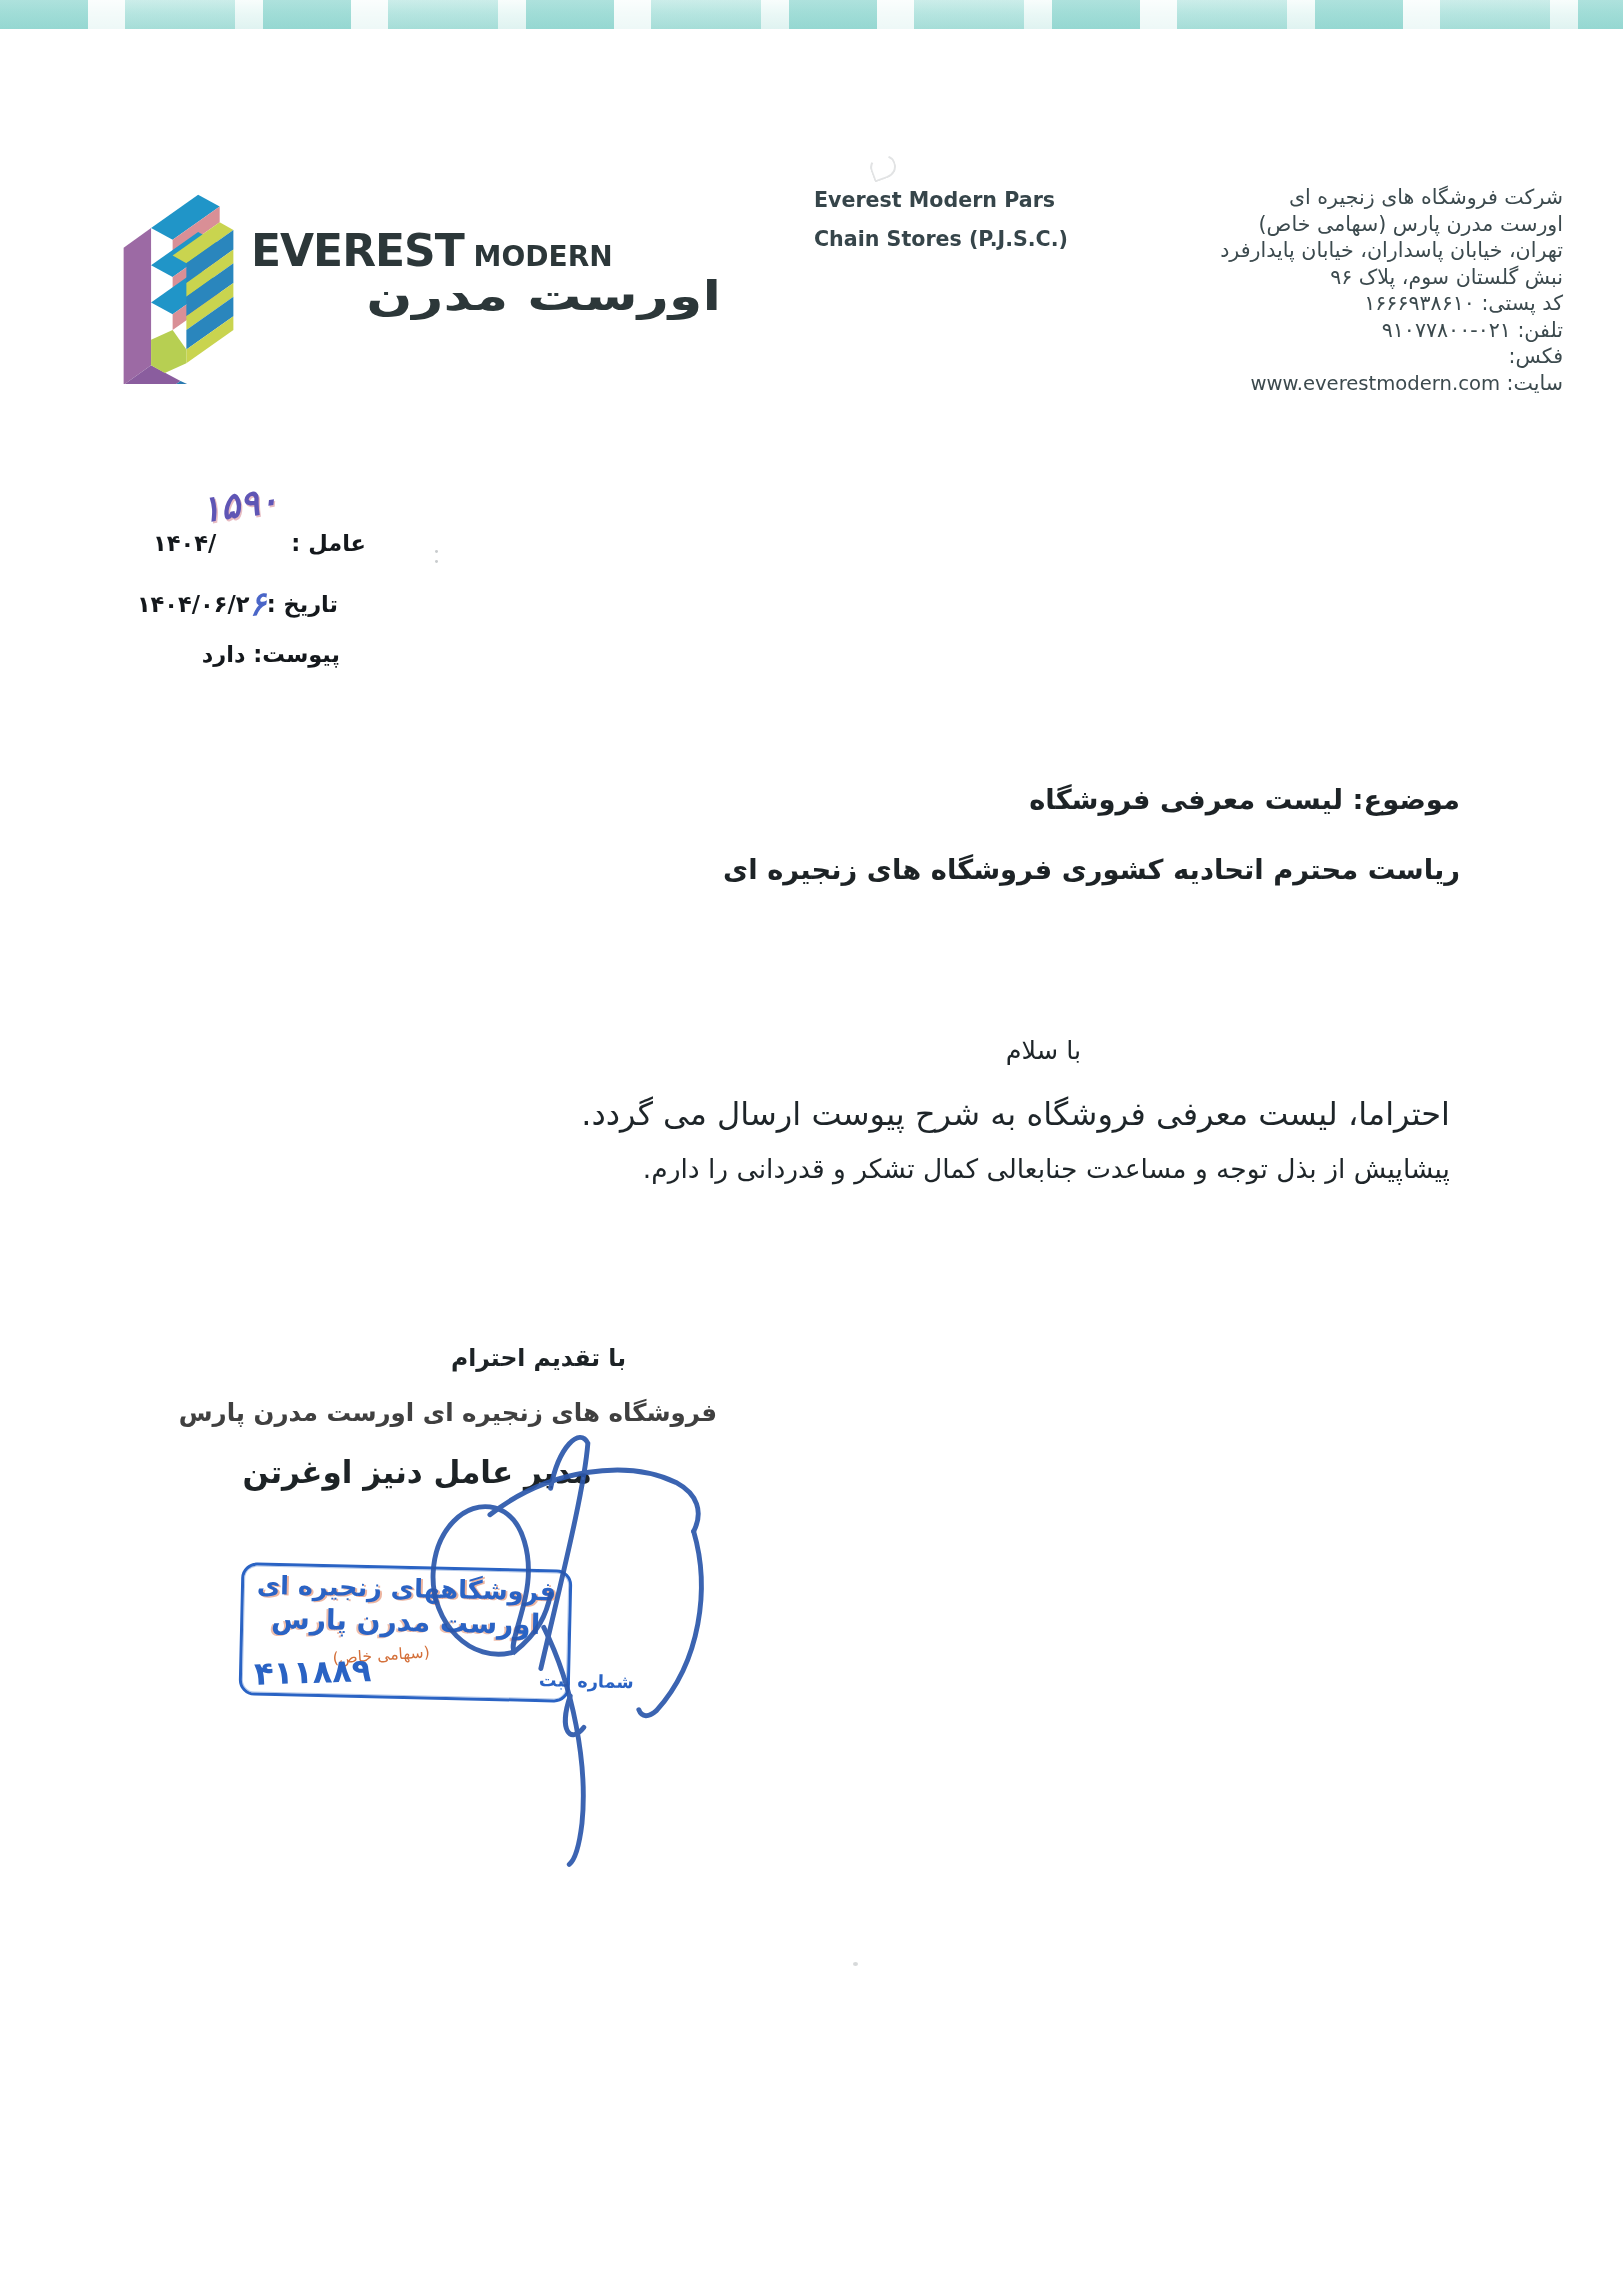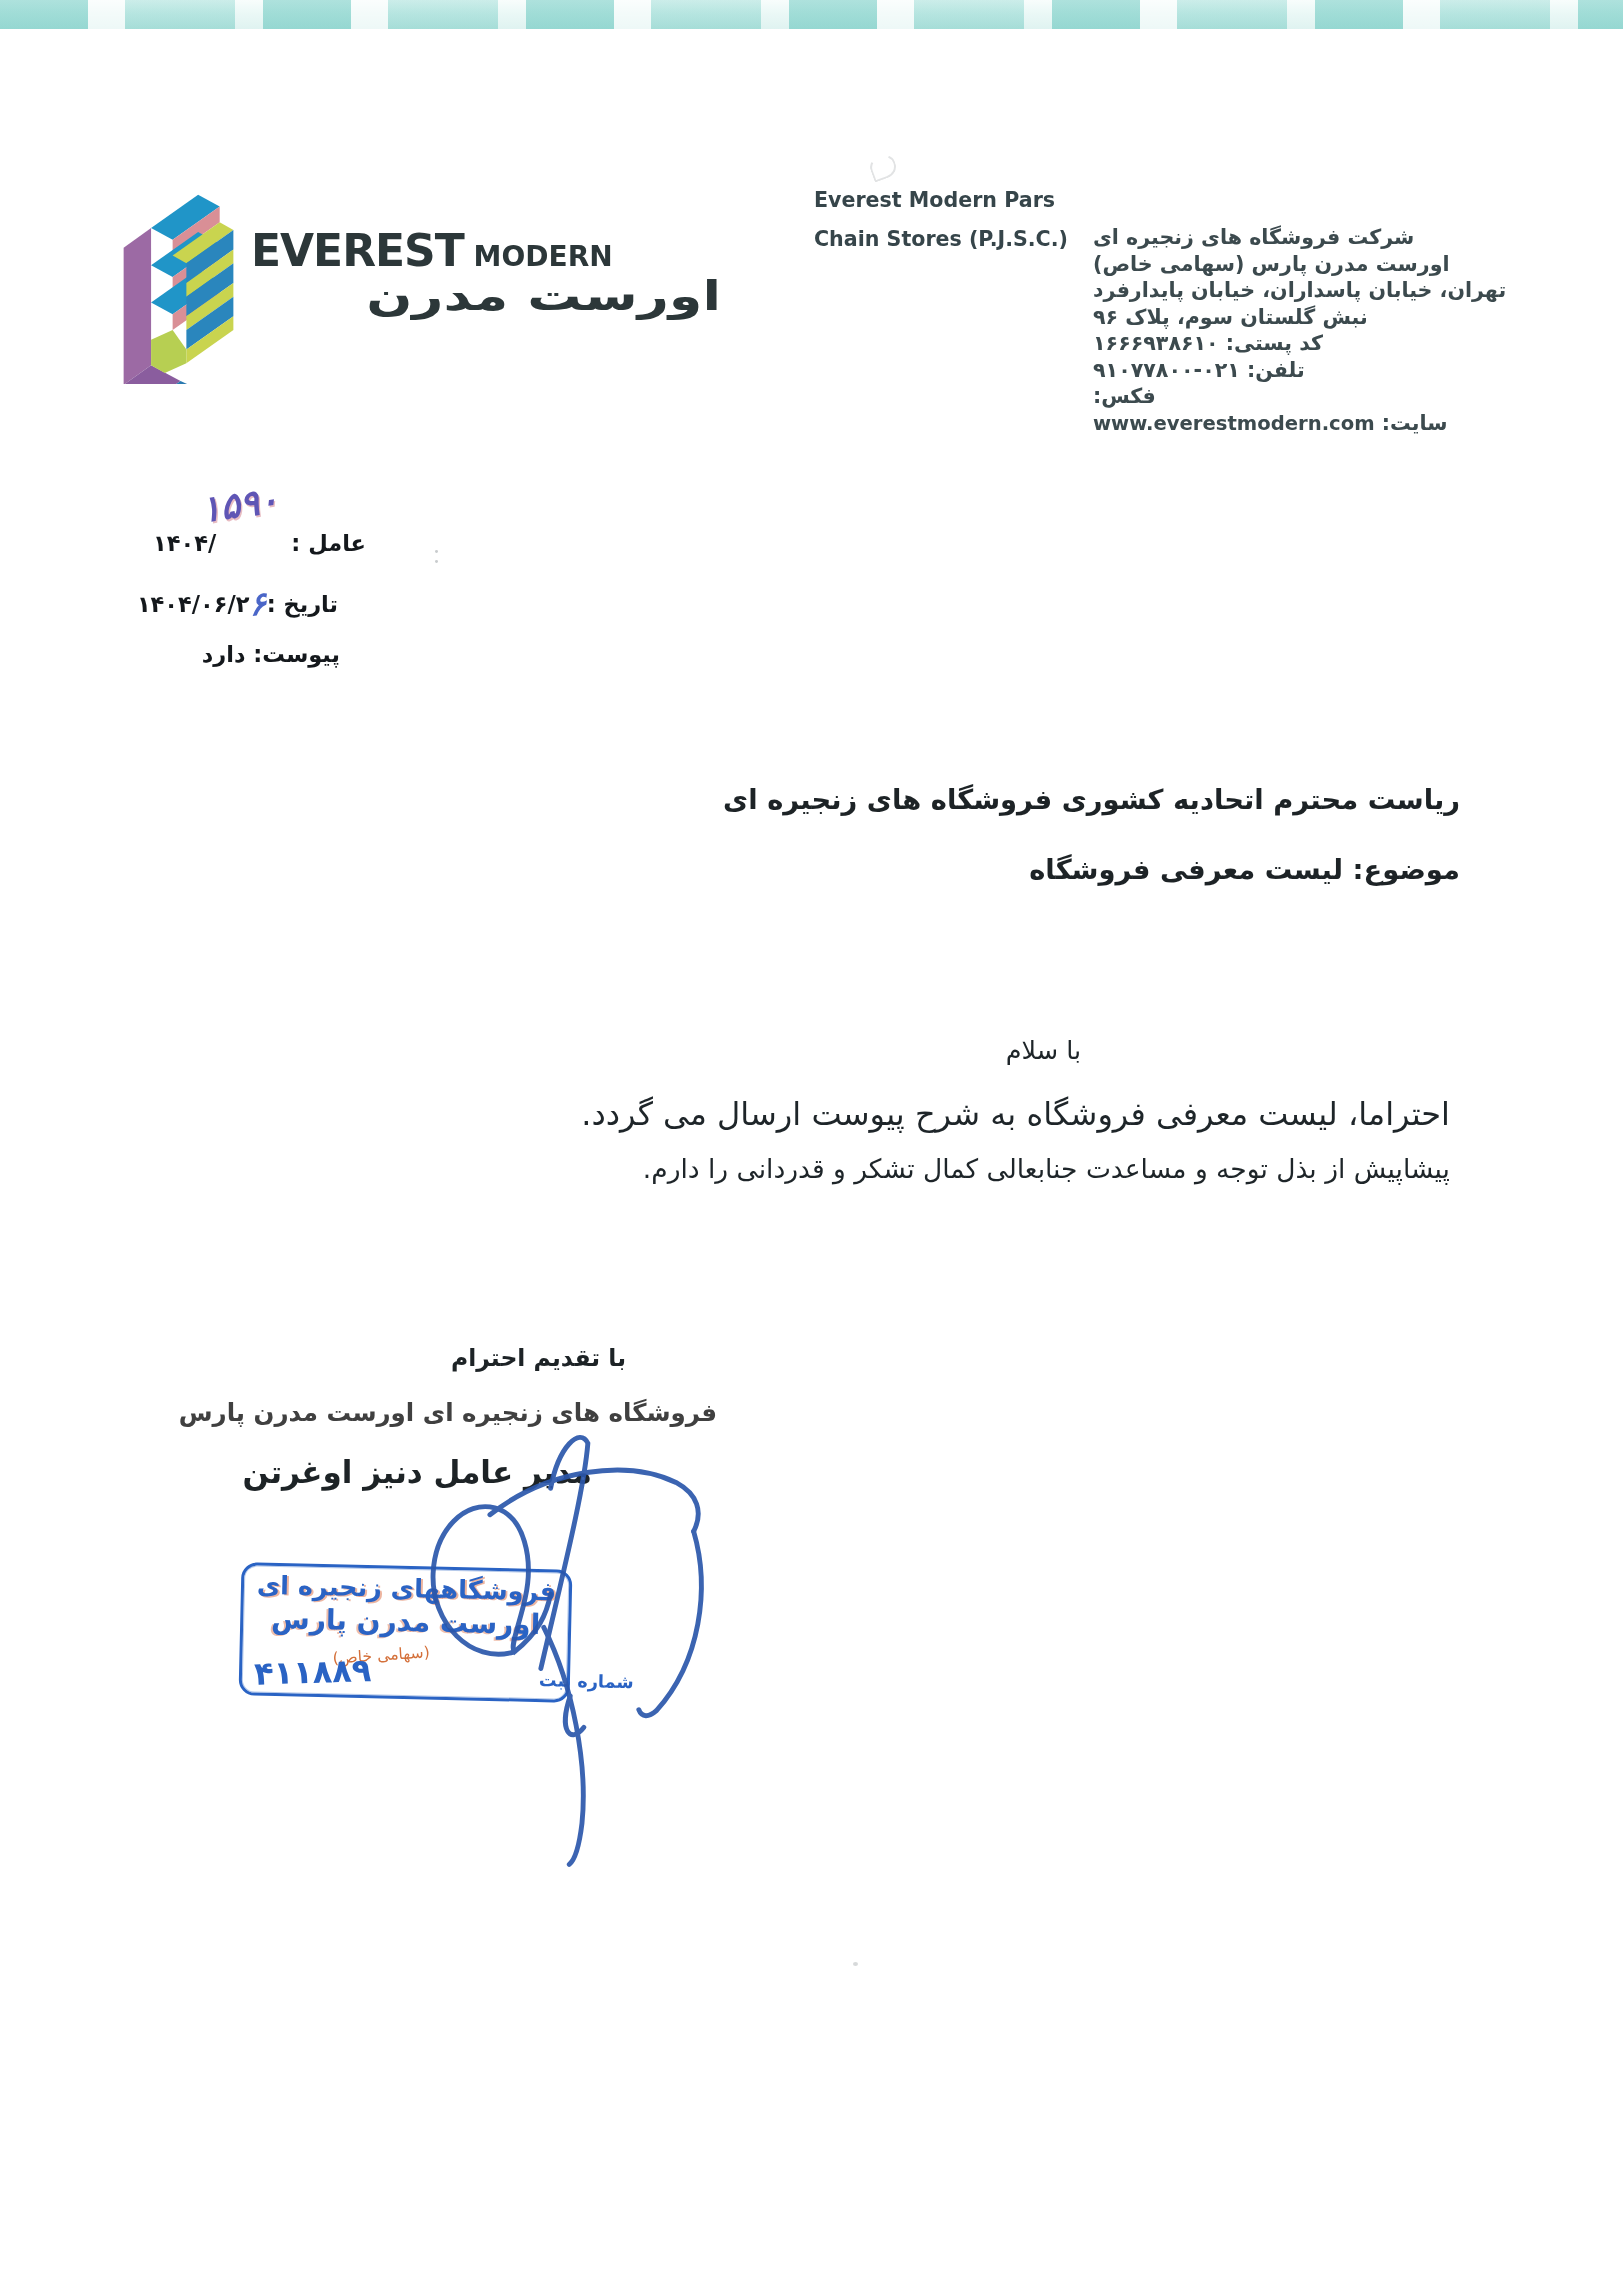--- a/index.html
+++ b/index.html
@@ -25,22 +25,22 @@
   .logo-fa{
     direction:rtl;font-size:41px;font-weight:bold;color:#2c3739;margin-top:-3.9px;
     transform:scaleX(1.32);transform-origin:right center;white-space:nowrap;
   }
   
   .lh-center{position:absolute;left:814px;top:188px;color:#36454a;}
   .lh-center .l1{font-size:20.6px;font-weight:bold;}
   .lh-center .l2{font-size:20.6px;font-weight:bold;margin-top:15px;}
   
   .lh-right{
-    position:absolute;right:60px;top:184px;width:470px;direction:rtl;text-align:left;
-    color:#3c4a4e;font-size:20.6px;font-weight:bold;line-height:26.5px;margin-top:40px;
+    position:absolute;right:60px;top:184px;width:470px;direction:rtl;text-align:right;
+    color:#3c4a4e;font-size:20.6px;font-weight:normal;line-height:26.5px;
   }
   .lh-right .url{font-size:19.6px;}
   
   .hw-number{
     position:absolute;left:201px;top:484px;direction:rtl;white-space:nowrap;
     font-size:36px;font-weight:bold;font-style:italic;letter-spacing:8.8px;
     color:#5f55b5;transform:rotate(-8deg);
     text-shadow:1px 2px 0 rgba(195,80,95,.38);
   }
   .meta{color:#14181c;font-weight:bold;font-size:22.5px;}
@@ -176,22 +176,22 @@
     <bdi dir="ltr">۱۴۰۴/</bdi>
   </div>
 
   <div class="meta meta-date">
     <span>تاریخ :</span><bdi dir="ltr"><span>۱۴۰۴/۰۶/۲</span><span class="hw-six">۶</span></bdi>
   </div>
 
   <div class="meta meta-attach">پیوست: دارد</div>
 
   <div class="recipient">
+    <div>موضوع: لیست معرفی فروشگاه</div>
     <div>ریاست محترم اتحادیه کشوری فروشگاه های زنجیره ای</div>
-    <div>موضوع: لیست معرفی فروشگاه</div>
   </div>
 
   <div class="salutation">با سلام</div>
   <div class="body-p1">احتراما، لیست معرفی فروشگاه به شرح پیوست ارسال می گردد.</div>
   <div class="body-p2">پیشاپیش از بذل توجه و مساعدت جنابعالی کمال تشکر و قدردانی را دارم.</div>
 
   <div class="closing-1">با تقدیم احترام</div>
   <div class="closing-2">فروشگاه های زنجیره ای اورست مدرن پارس</div>
   <div class="closing-3">مدیر عامل دنیز اوغرتن</div>
 

